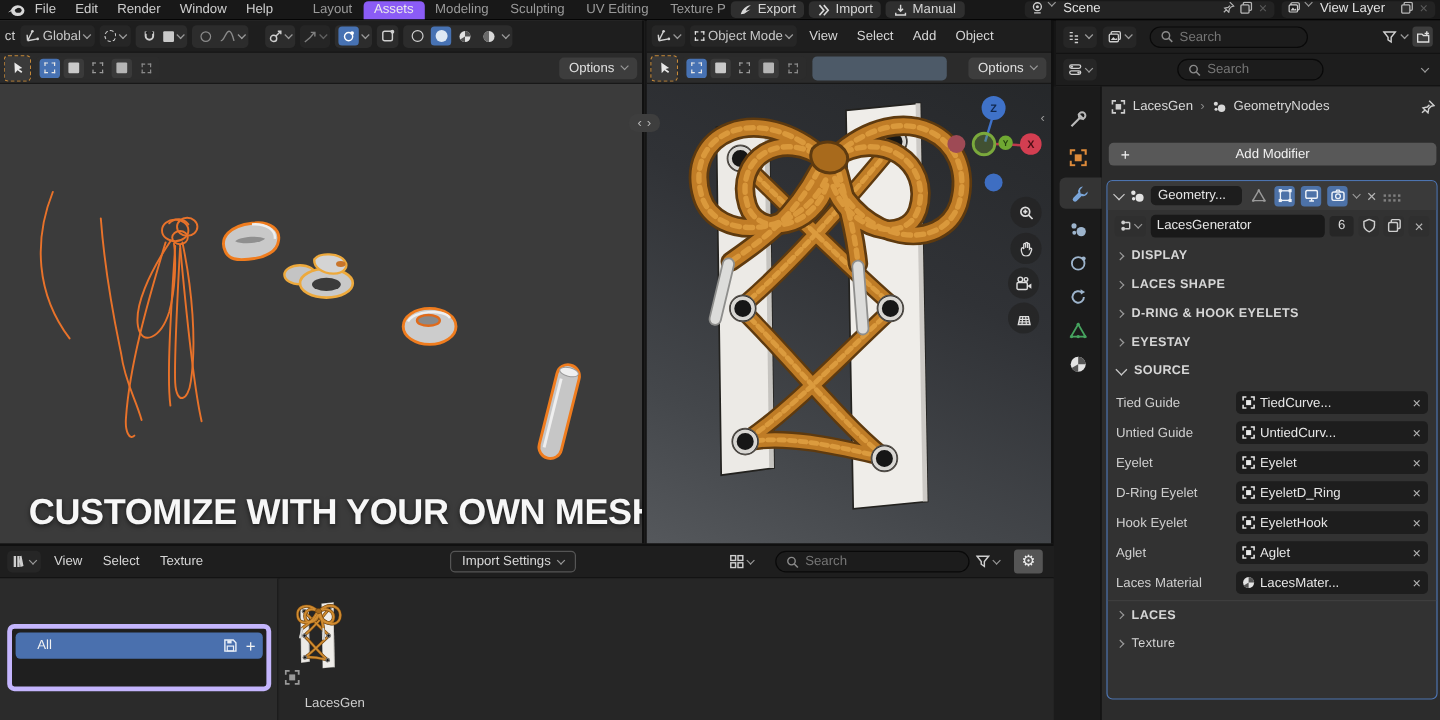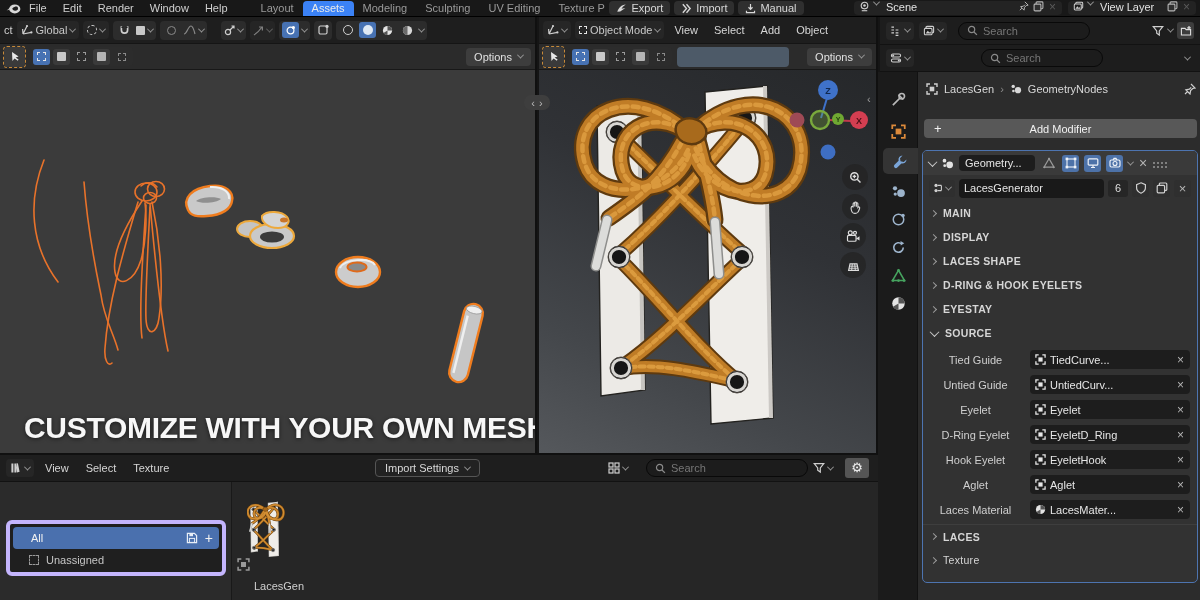--- a/index.html
+++ b/index.html
@@ -13,21 +13,21 @@
   svg{display:block}
   
   .cvd,.cvr{display:inline-block;width:5px;height:5px;border-right:1.4px solid #9a9a9a;border-bottom:1.4px solid #9a9a9a}
   .cvd{transform:rotate(45deg) translate(-1px,-1px)}
   .cvr{transform:rotate(-45deg)}
   .cvbig{width:7px;height:7px;border-width:1.6px;border-color:#c9c9c9}
   
   .topbar{left:0;top:0;width:1200px;height:17px;background:#181818;border-bottom:1px solid #000;display:flex;align-items:center}
   .menu{color:#cfcfcf;padding:0 8px;cursor:default}
   .tab{color:#9a9a9a;padding:1px 9px 2px;border-radius:4px 4px 0 0;margin-top:1px}
-  .tab.active{background:#3b82f6;color:#eaeaea}
+  .tab.active{background:#8b5cf6;color:#eaeaea}
   .tbtn{display:inline-flex;align-items:center;gap:4px;background:#2f2f2f;border-radius:4px;height:14px;padding:0 7px;color:#d8d8d8;margin-left:4px}
   .idwidget{display:inline-flex;align-items:flex-start;gap:4px;background:#232323;border-radius:4px;height:14px;padding:0 5px;color:#e2e2e2}
   
   .vph1{position:absolute;left:0;top:0;right:0;height:27px;background:#1e1e1e;border-bottom:1px solid #151515;display:flex;align-items:center;gap:4px;padding:0 4px;overflow:hidden}
   .vph2{position:absolute;left:0;top:27px;right:0;height:26px;background:#2b2b2b;border-bottom:1px solid #181818;display:flex;align-items:center;gap:5px;padding:0 4px}
   .seg{display:inline-flex;align-items:center;background:#2c2c2c;border-radius:4px;height:19px;padding:0 3px;gap:3px}
   .cell{width:17px;height:16px;display:inline-flex;align-items:center;justify-content:center;border-radius:3px}
   .cell.on{background:#4772b3}
   .opt{display:inline-flex;align-items:center;gap:6px;background:#3d3d3d;border-radius:4px;height:18px;padding:0 8px;color:#e0e0e0;margin-left:auto}
   .toolbtn{width:21px;height:20px;display:inline-flex;align-items:center;justify-content:center;background:#3a3a3a;border-radius:3px;outline:1px dashed #c78a3a}
@@ -44,21 +44,21 @@
   .vbtn{display:inline-flex;align-items:center;gap:3px;background:#262626;border-radius:4px;height:18px;padding:0 4px}
   .tabcol{position:absolute;left:878px;top:72px;width:40px;bottom:0;background:#1b1b1b;border-right:1px solid #121212}
   .ptab{position:absolute;left:0;width:40px;height:26px;display:flex;align-items:center;justify-content:center}
   .ptab.on{background:#343434;border-radius:5px 0 0 5px;margin-left:5px;width:35px}
   .field{display:flex;align-items:center;gap:4px;background:#1d1d1d;border-radius:4px;height:19px;padding:0 5px;color:#e6e6e6}
   .xbt{color:#b5b5b5;font-size:12px;line-height:1;padding:0 1px}
   .mini{width:17px;height:17px;display:inline-flex;align-items:center;justify-content:center;background:#2f2f2f;border-radius:3px}
   .mini.on{background:#4d72a8}
   .secrow{display:flex;align-items:center;gap:7px;height:24px;padding-left:8px;color:#d6d6d6;font-weight:bold;font-size:10.5px;letter-spacing:.3px}
   .srcrow{display:flex;align-items:center;height:25px;padding:0 7px}
-  .srclab{flex:0 0 100px;text-align:center;padding-right:9px;color:#cfcfcf}
+  .srclab{flex:0 0 100px;text-align:left;padding-right:9px;color:#cfcfcf}
   
   .catrow{display:flex;align-items:center;gap:7px;height:22px;border-radius:4px;padding:0 6px}
   .overlay-title{position:absolute;left:24px;top:394px;font-size:30px;font-weight:700;color:#f7f7f7;letter-spacing:-.3px;text-shadow:0 1px 4px rgba(0,0,0,.55);white-space:nowrap}
   .navbtn{position:absolute;width:26px;height:26px;border-radius:50%;background:rgba(35,35,35,.72);display:flex;align-items:center;justify-content:center}
 </style>
 </head>
 <body>
 
 <svg width="0" height="0" style="position:absolute" xmlns:xlink="http://www.w3.org/1999/xlink">
 <defs>
@@ -845,24 +845,20 @@
           <svg width="12" height="12" color="#cfcfcf">
             <use href="#iCopy"></use>
           </svg>
         </span>
       <span class="mini">
           <span class="xbt" style="font-size:13px">×</span>
         </span>
     </div>
     <div class="secrow">
         <span class="cvr cvd"></span>
-        <span>MAIN</span>
-      </div>
-    <div class="secrow">
-        <span class="cvr cvd"></span>
         <span>DISPLAY</span>
       </div>
     <div class="secrow">
         <span class="cvr cvd"></span>
         <span>LACES SHAPE</span>
       </div>
     <div class="secrow">
         <span class="cvr cvd"></span>
         <span>D-RING &amp; HOOK EYELETS</span>
       </div>
@@ -1021,24 +1017,20 @@
       <div class="abs" style="left:6px;top:38px;width:220px;height:56px;background:#1f1f1f;border:4px solid #c4b5fd;border-radius:6px;padding:3px">
         <div class="catrow" style="background:#4a70ae;color:#f2f2f2">
           <span style="flex:1;padding-left:12px">All</span>
           <span class="ico">
               <svg width="12" height="12" color="#e8eef7">
                 <use href="#iSave"></use>
               </svg>
             </span>
           <span style="font-size:14px;line-height:0;color:#f2f2f2">+</span>
         </div>
-        <div class="catrow">
-          <span style="width:10px;height:10px;border:1px dashed #9a9a9a;margin-left:10px"></span>
-          <span style="color:#c5c5c5">Unassigned</span>
-        </div>
       </div>
     </div>
 
     <div class="abs" style="left:233px;top:27px;width:645px;height:120px;background:#262626">
       <div class="abs" style="left:14px;top:4px;width:64px;height:112px">
         <svg width="62" height="88" viewBox="40 -2 235 372">
             <use href="#lacesArt"></use>
           </svg>
         <span class="ico abs" style="left:-10px;top:72px">
             <svg width="13" height="13" color="#9a9a9a">

